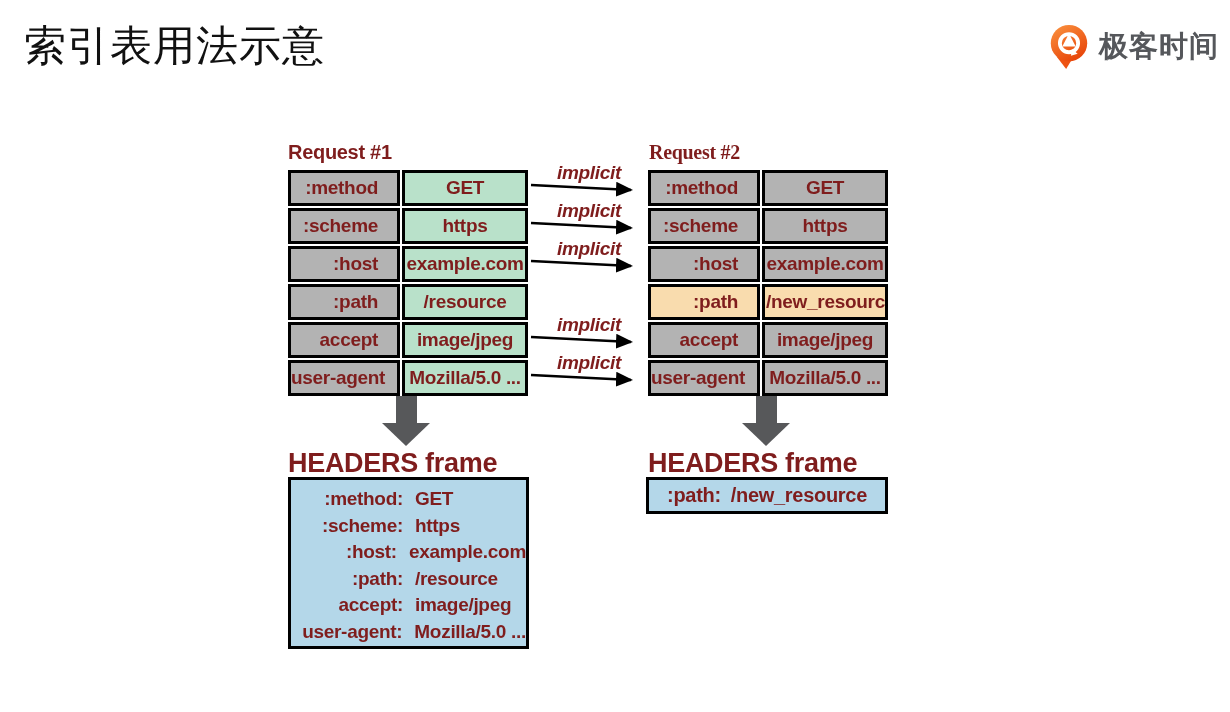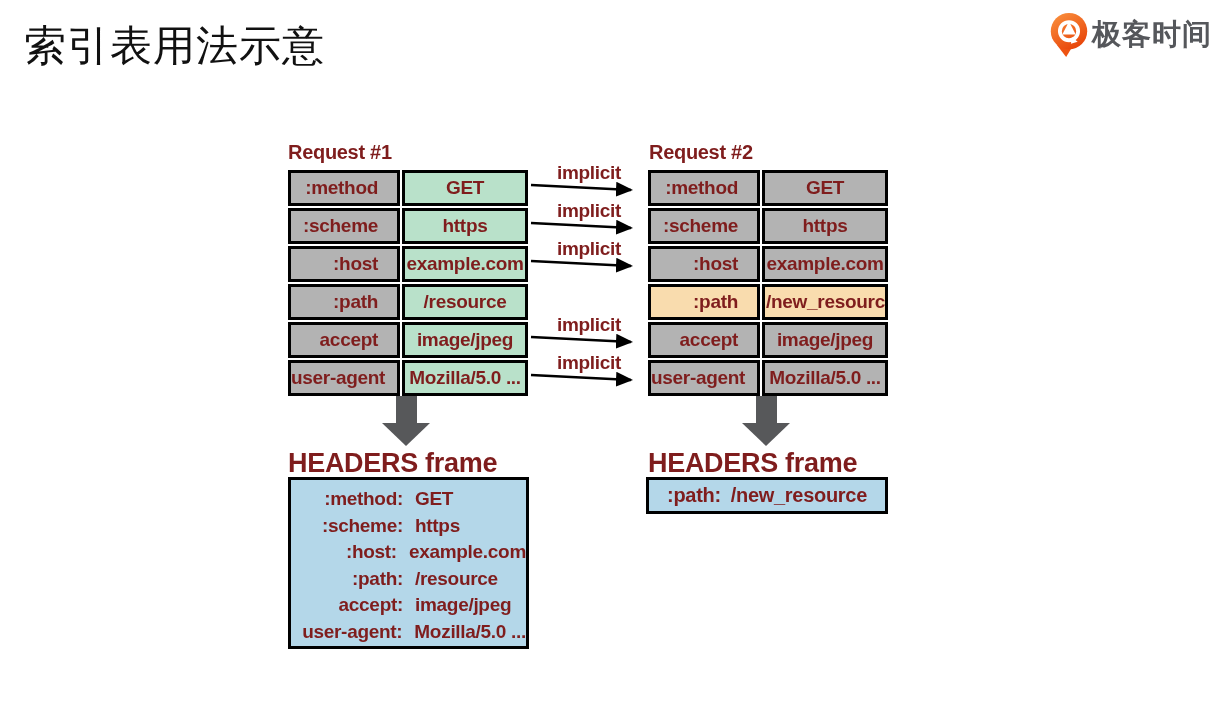--- a/index.html
+++ b/index.html
@@ -6,21 +6,21 @@
   html,body { background:#fff; }
   .canvas {
     position:relative; width:1230px; height:712px; background:#ffffff;
     overflow:hidden; font-family:"Liberation Sans","DejaVu Sans",sans-serif;
   }
   .page-title {
     position:absolute; left:24px; top:18px;
     font-size:42px; font-weight:400; color:#111; letter-spacing:1px;
   }
   
-  .logo { position:absolute; left:1046px; top:12px; display:flex; align-items:center; }
+  .logo { position:absolute; left:1046px; top:24px; display:flex; align-items:center; gap:7px; }
   .logo-icon { width:46px; height:46px; display:block; }
   .logo-text { font-size:29px; font-weight:600; color:#55575b; letter-spacing:1px; }
 
   
   .fig-text { font-weight:bold; font-stretch:condensed; letter-spacing:-0.3px; color:#7f1d1d; }
 
   .req-label { position:absolute; font-size:20px; width:240px; }
   .frame-label { position:absolute; font-size:27px; width:260px; }
 
   
@@ -30,21 +30,21 @@
   .hcell {
     border:3px solid #000; height:36px; font-size:19px; line-height:30px;
     overflow:hidden; white-space:nowrap;
   }
   .hcell.key { width:112px; text-align:right; padding-right:19px; }
   .hcell.val { width:126px; text-align:center; padding:0 1px; }
 
   
   .implicit-svg { position:absolute; left:530px; top:170px; width:118px; height:230px; }
   .implicit-label {
-    position:absolute; left:530px; width:118px; text-align:center; font-size:19px;
+    position:absolute; left:530px; width:118px; text-align:center; font-size:19px;font-style:italic;
   }
 
   
   .down-arrow { position:absolute; width:48px; }
   .down-arrow .shaft { width:21px; height:27px; margin:0 auto; }
   .down-arrow .head {
     width:0; height:0; margin:0 auto;
     border-left:24px solid transparent; border-right:24px solid transparent;
     border-top:23px solid transparent;
   }
@@ -107,21 +107,21 @@
       <div class="hrow">
         <div class="hcell key fig-text" style="background: rgb(179, 179, 179);">accept</div>
         <div class="hcell val fig-text" style="background: rgb(185, 225, 202);">image/jpeg</div>
       </div>
       <div class="hrow">
         <div class="hcell key fig-text" style="background: rgb(179, 179, 179);">user-agent</div>
         <div class="hcell val fig-text" style="background: rgb(185, 225, 202);">Mozilla/5.0 ...</div>
       </div>
     </div>
 
-  <div class="req-label fig-text" style="left:649px; top:141px;">Request #2</div>
+  <div class="req-label fig-text" style="left:649px; top:141px;font-family:Liberation Serif, serif;">Request #2</div>
   <div class="htable" id="table2" style="left:648px; top:170px;">
       <div class="hrow">
         <div class="hcell key fig-text" style="background: rgb(179, 179, 179);">:method</div>
         <div class="hcell val fig-text" style="background: rgb(179, 179, 179);">GET</div>
       </div>
       <div class="hrow">
         <div class="hcell key fig-text" style="background: rgb(179, 179, 179);">:scheme</div>
         <div class="hcell val fig-text" style="background: rgb(179, 179, 179);">https</div>
       </div>
       <div class="hrow">

